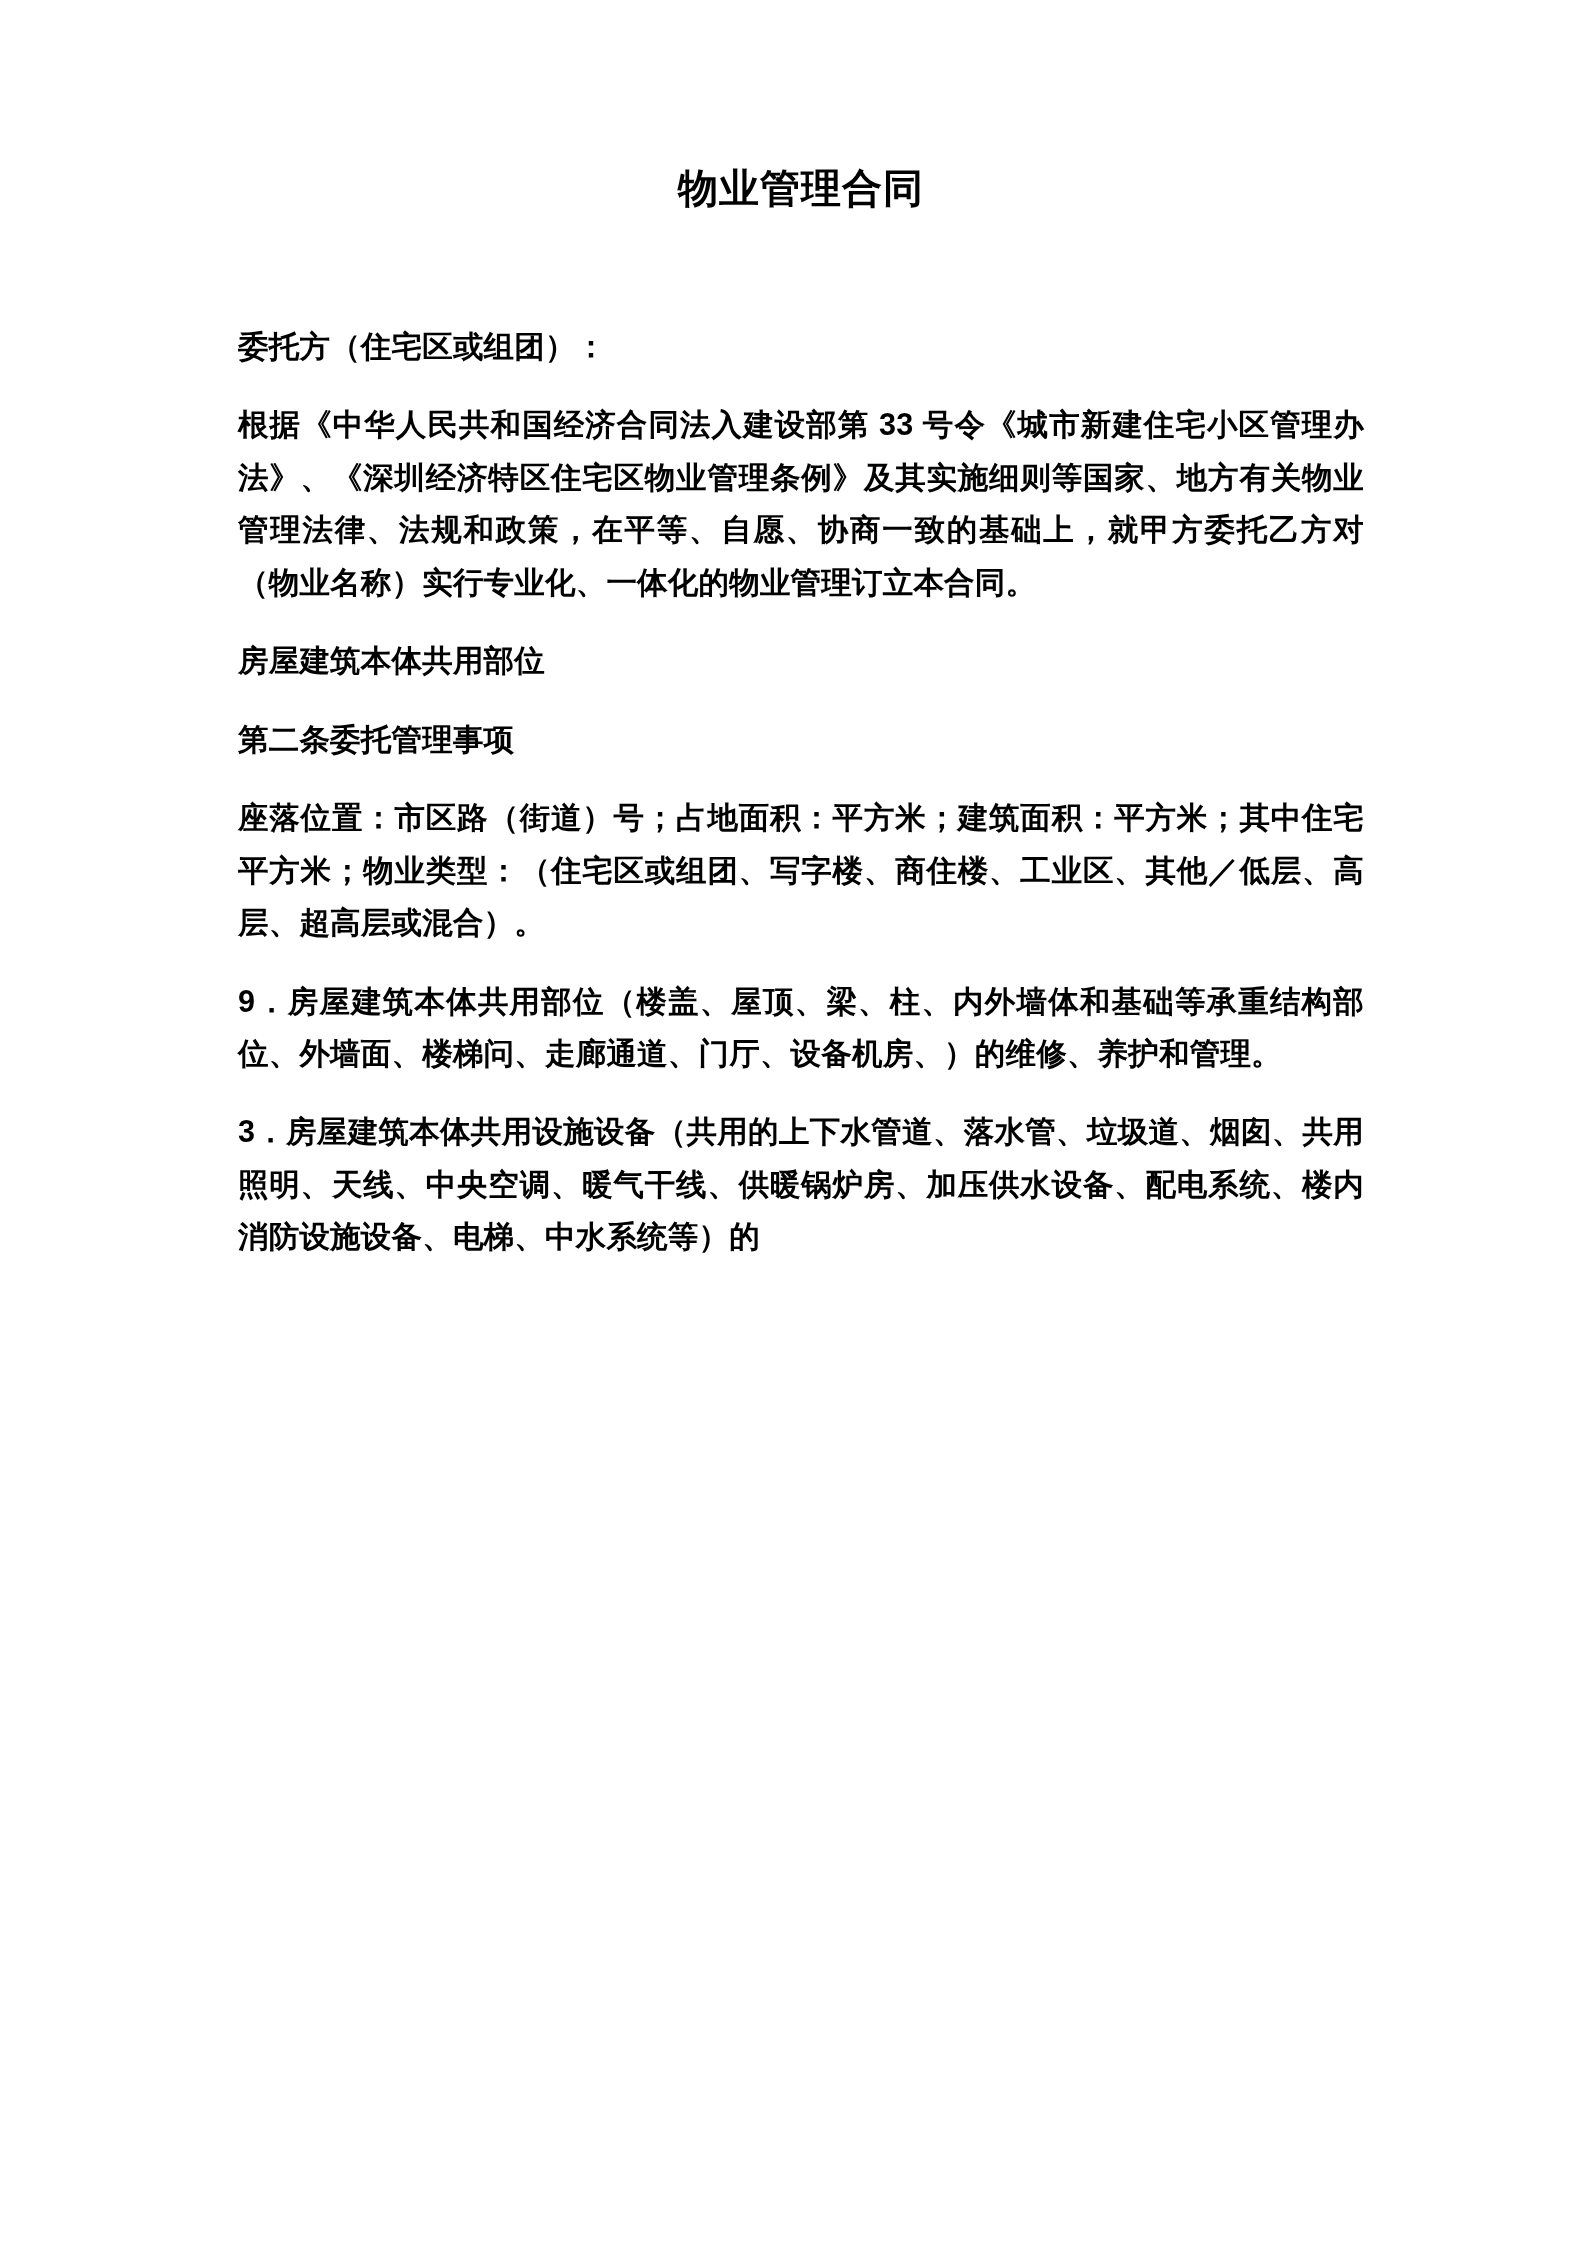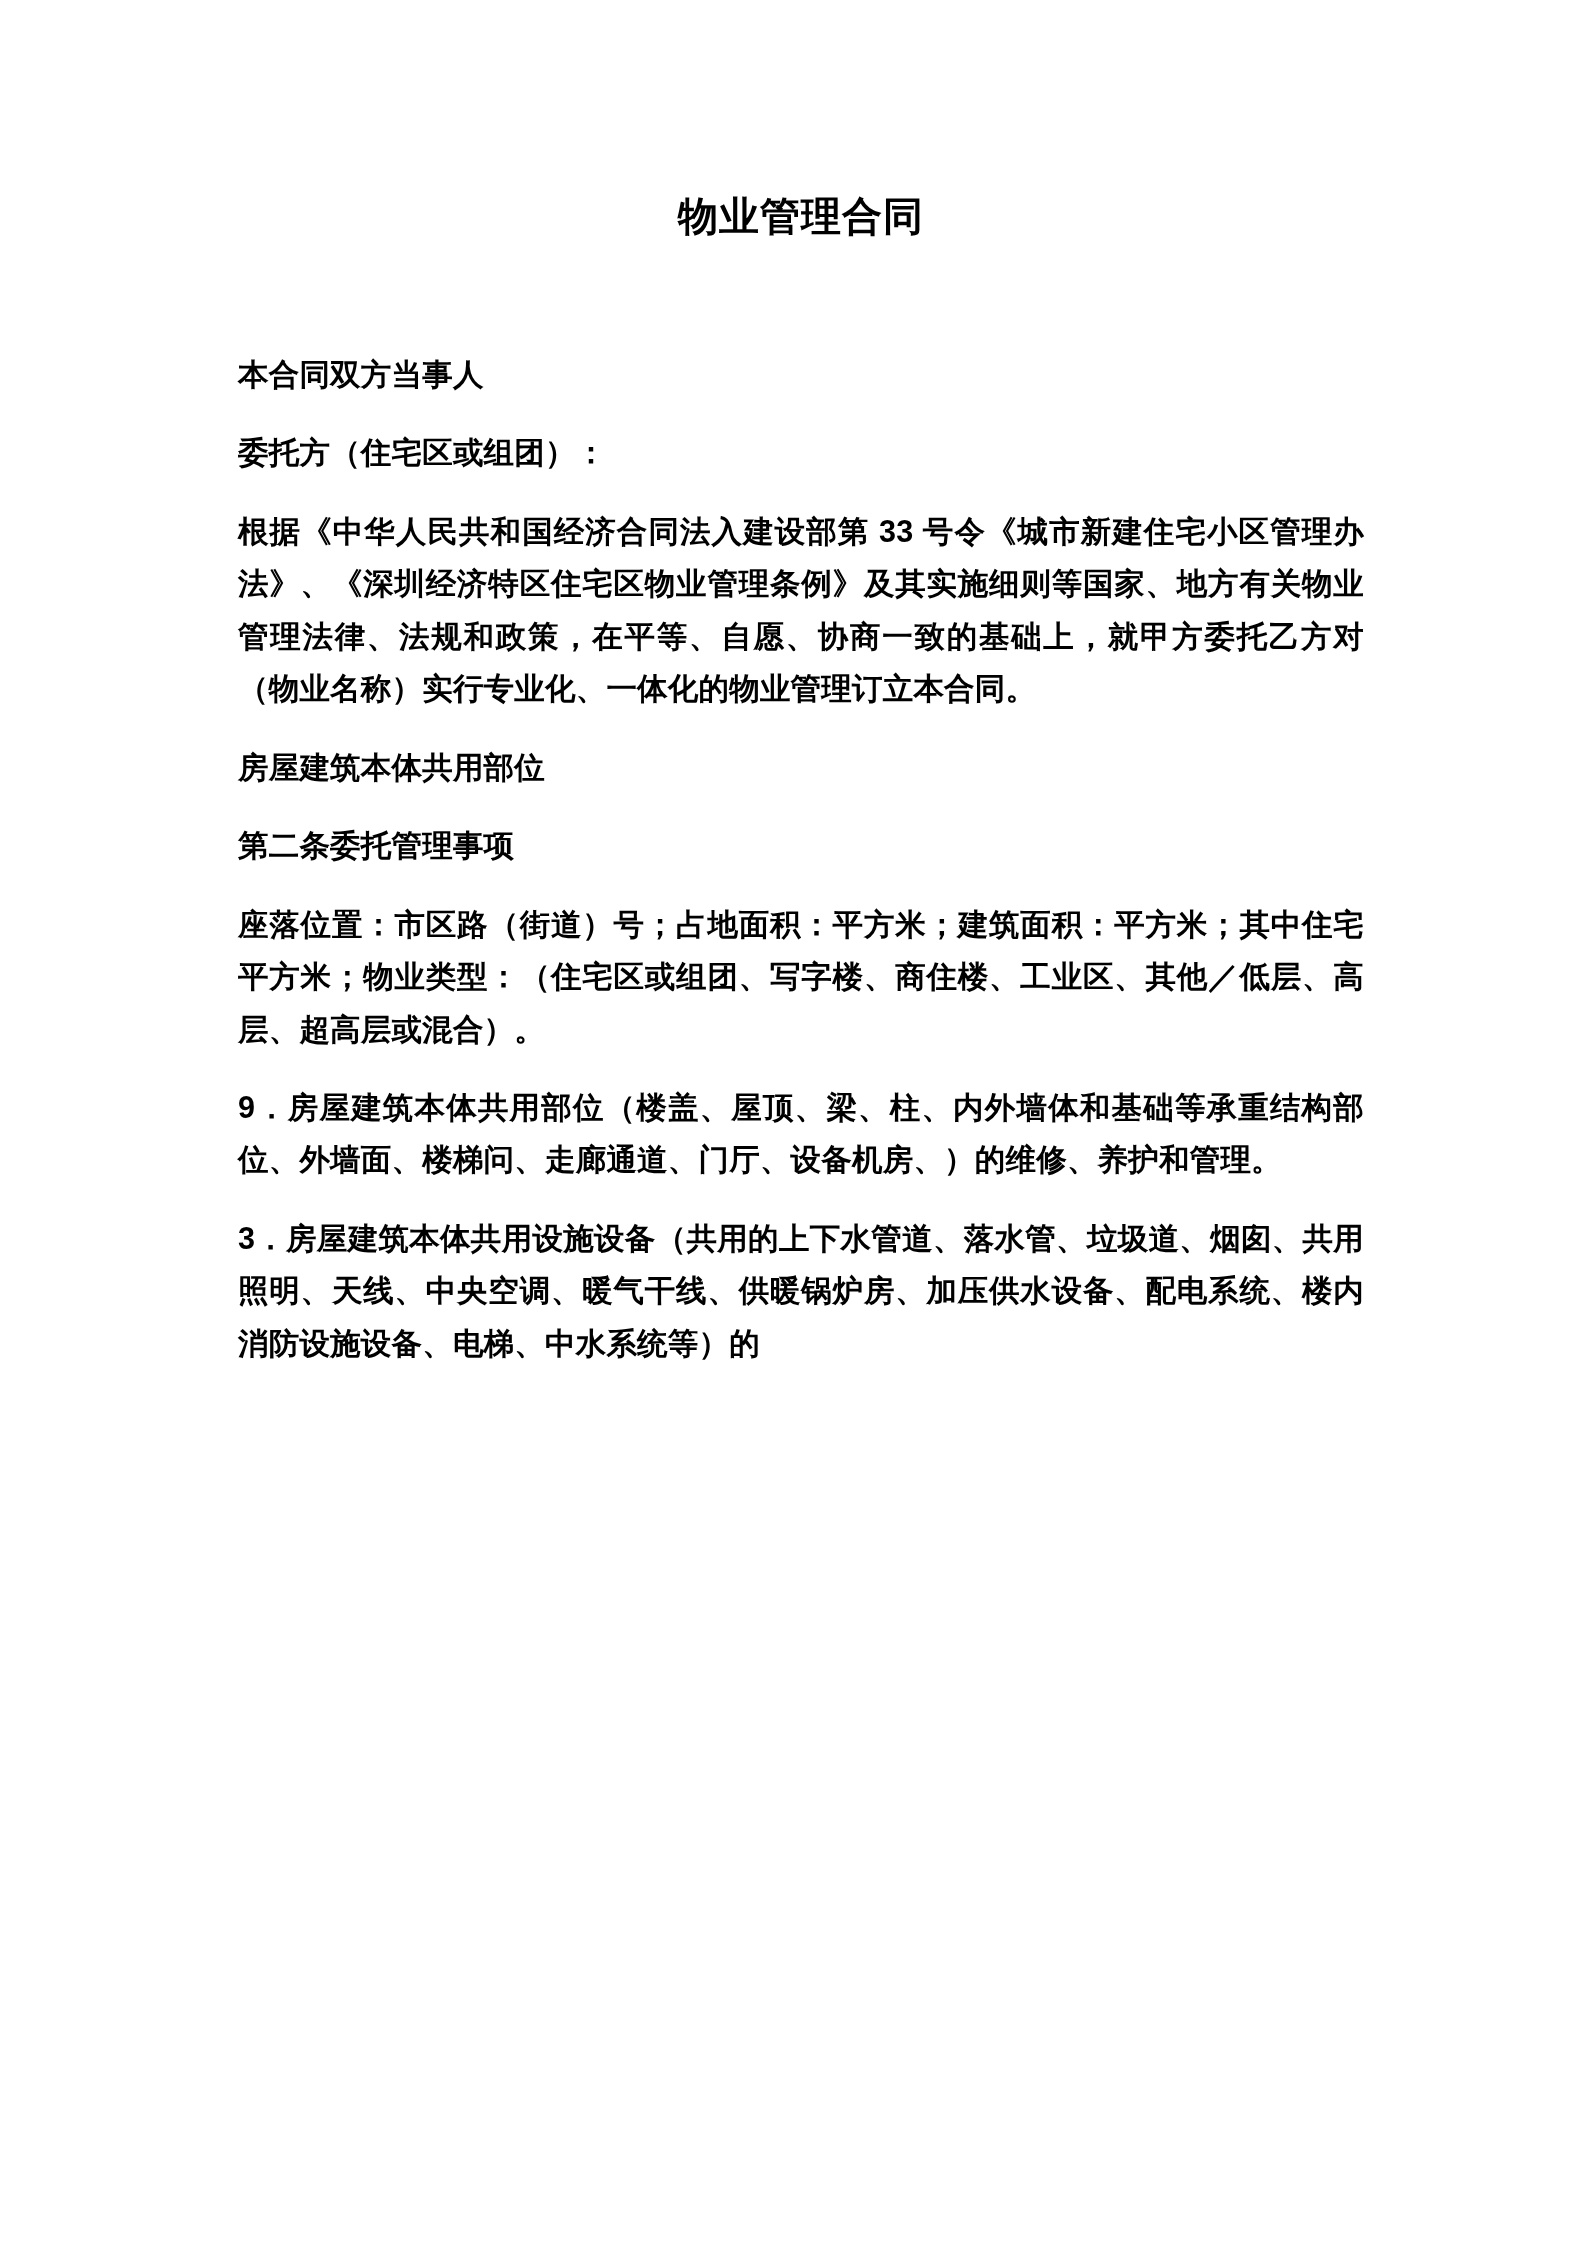--- a/index.html
+++ b/index.html
@@ -14,21 +14,20 @@
     color: #000000;
     -webkit-font-smoothing: antialiased;
   }
   .page {
     position: relative;
     width: 1586px;
     height: 2065px;
     background: #ffffff;
     box-sizing: border-box;
     padding: 150px 222px 0 238px;
-    margin-top: 28px;
   }
   .doc-title {
     text-align: center;
     font-size: 40px;
     font-weight: bold;
     letter-spacing: 1px;
     margin: 0 0 0 0;
     padding-top: 10px;
     line-height: 1.4;
   }
@@ -48,21 +47,20 @@
   }
 </style>
 </head>
 <body>
 
 <div class="page">
 
   <h1 class="doc-title">物业管理合同</h1>
 
   <div class="body-block">
-    <p class="para bold">本合同双方当事人</p>
     <p class="para bold">委托方（住宅区或组团）：</p>
     <p class="para bold">根据《中华人民共和国经济合同法入建设部第 33 号令《城市新建住宅小区管理办法》、《深圳经济特区住宅区物业管理条例》及其实施细则等国家、地方有关物业管理法律、法规和政策，在平等、自愿、协商一致的基础上，就甲方委托乙方对（物业名称）实行专业化、一体化的物业管理订立本合同。</p>
     <p class="para bold">房屋建筑本体共用部位</p>
     <p class="para bold">第二条委托管理事项</p>
     <p class="para bold">座落位置：市区路（街道）号；占地面积：平方米；建筑面积：平方米；其中住宅平方米；物业类型：（住宅区或组团、写字楼、商住楼、工业区、其他／低层、高层、超高层或混合）。</p>
     <p class="para bold">9．房屋建筑本体共用部位（楼盖、屋顶、梁、柱、内外墙体和基础等承重结构部位、外墙面、楼梯问、走廊通道、门厅、设备机房、）的维修、养护和管理。</p>
     <p class="para bold">3．房屋建筑本体共用设施设备（共用的上下水管道、落水管、垃圾道、烟囱、共用照明、天线、中央空调、暖气干线、供暖锅炉房、加压供水设备、配电系统、楼内消防设施设备、电梯、中水系统等）的</p>
   </div>
 
 </div>

